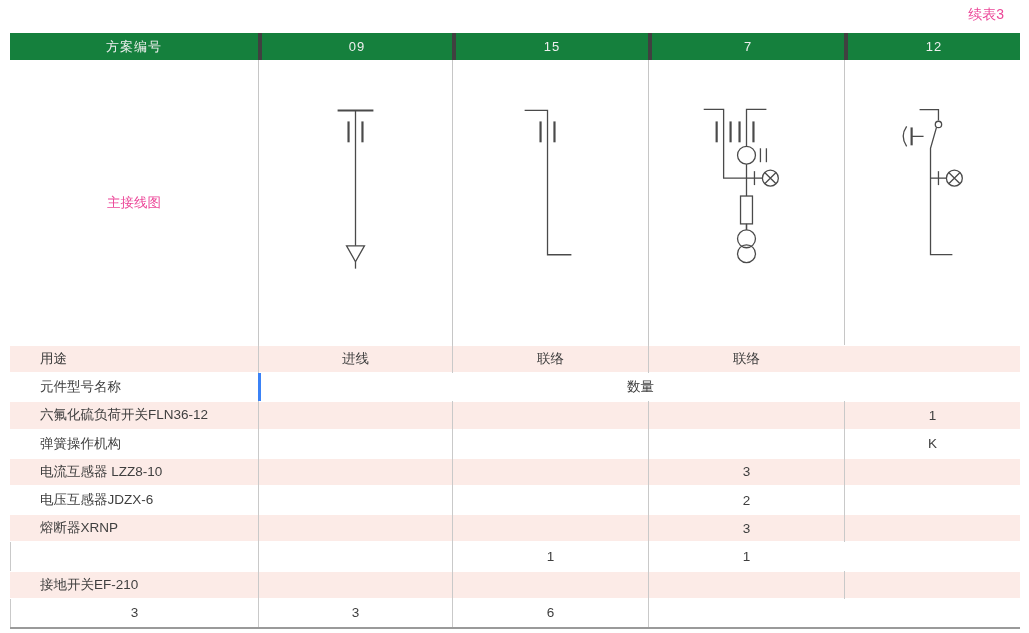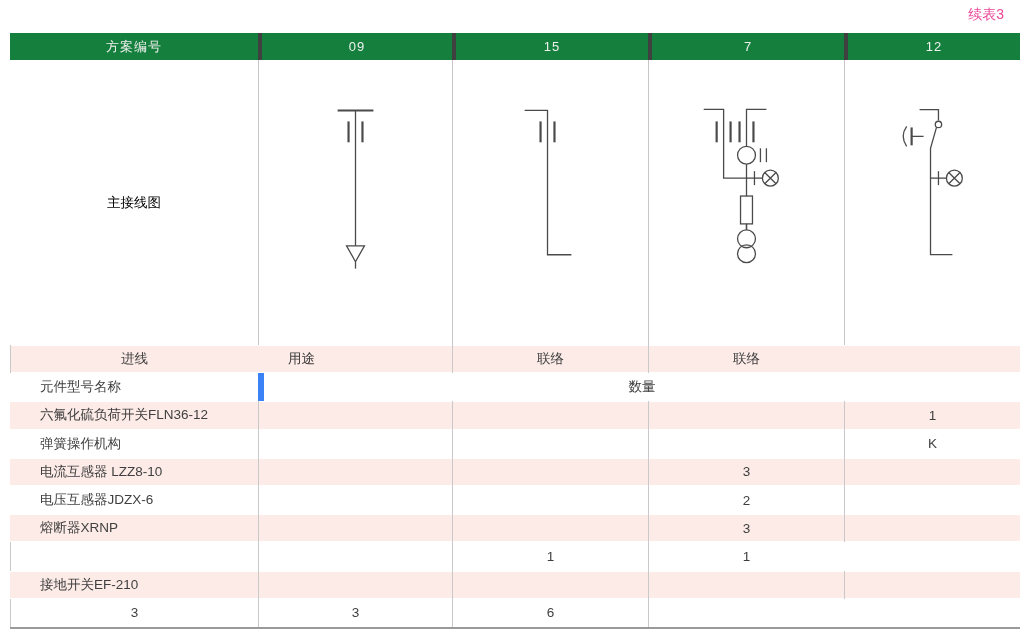--- a/index.html
+++ b/index.html
@@ -23,31 +23,31 @@
     display:flex;align-items:center;justify-content:center;
     color:#efefef;font-size:13px;letter-spacing:1px;
   }
   .hdr .cell + .cell{border-left:4px solid #404040;}
   
   .diag{height:285px;background:#fff;}
   .diag .cell{position:relative;}
   .diag .cell + .cell{border-left:1px solid #c6c6c6;}
   .diag .label-cell{
     display:flex;align-items:center;justify-content:center;
-    font-size:13.5px;color:#000000;
+    font-size:13.5px;color:#ec4899;
   }
   .diag svg{display:block;width:100%;height:100%;}
   
   .body-row{height:28.2px;font-size:13.5px;}
   .body-row.pink{background:#fcebe7;box-shadow:inset 0 1px 0 #fff, inset 0 -1px 0 #fff;}
   .body-row .cell{display:flex;align-items:center;}
   .body-row .label-cell{padding-left:30px;}
   .body-row .val-cell{justify-content:center;}
   .body-row .val-cell{border-left:1px solid #c9c9c9;}
-  .body-row .span-cell{justify-content:center;border-left:6px solid #3b82f6;}
+  .body-row .span-cell{justify-content:center;border-left:3px solid #3b82f6;}
   .stroke{stroke:#4a4a4a;fill:none;stroke-width:1.3;}
   .stroke-bold{stroke:#4a4a4a;fill:none;stroke-width:2.2;}
   .wfill{fill:#fff;}
 </style>
 </head>
 <body>
 
 <div class="cont-label">续表3</div>
 
 <div class="tbl">
@@ -125,22 +125,22 @@
         <path class="stroke" d="M86 118 H94"></path>
         <path class="stroke" d="M94 111 V125"></path>
         <path class="stroke" d="M94 118 H102"></path>
         <circle class="stroke" cx="110" cy="118" r="8"></circle>
         <path class="stroke" d="M104.3 112.3 L115.7 123.7 M115.7 112.3 L104.3 123.7"></path>
       </svg>
     </div>
   </div>
 
   <div class="row body-row pink">
+    <div class="cell label-cell">用途</div>
     <div class="cell val-cell">进线</div>
-    <div class="cell label-cell">用途</div>
     <div class="cell val-cell">联络</div>
     <div class="cell val-cell">联络</div>
   </div>
 
   <div class="row-span body-row">
     <div class="cell label-cell">元件型号名称</div>
     <div class="cell span-cell">数量</div>
   </div>
 
   <div class="row body-row pink">

